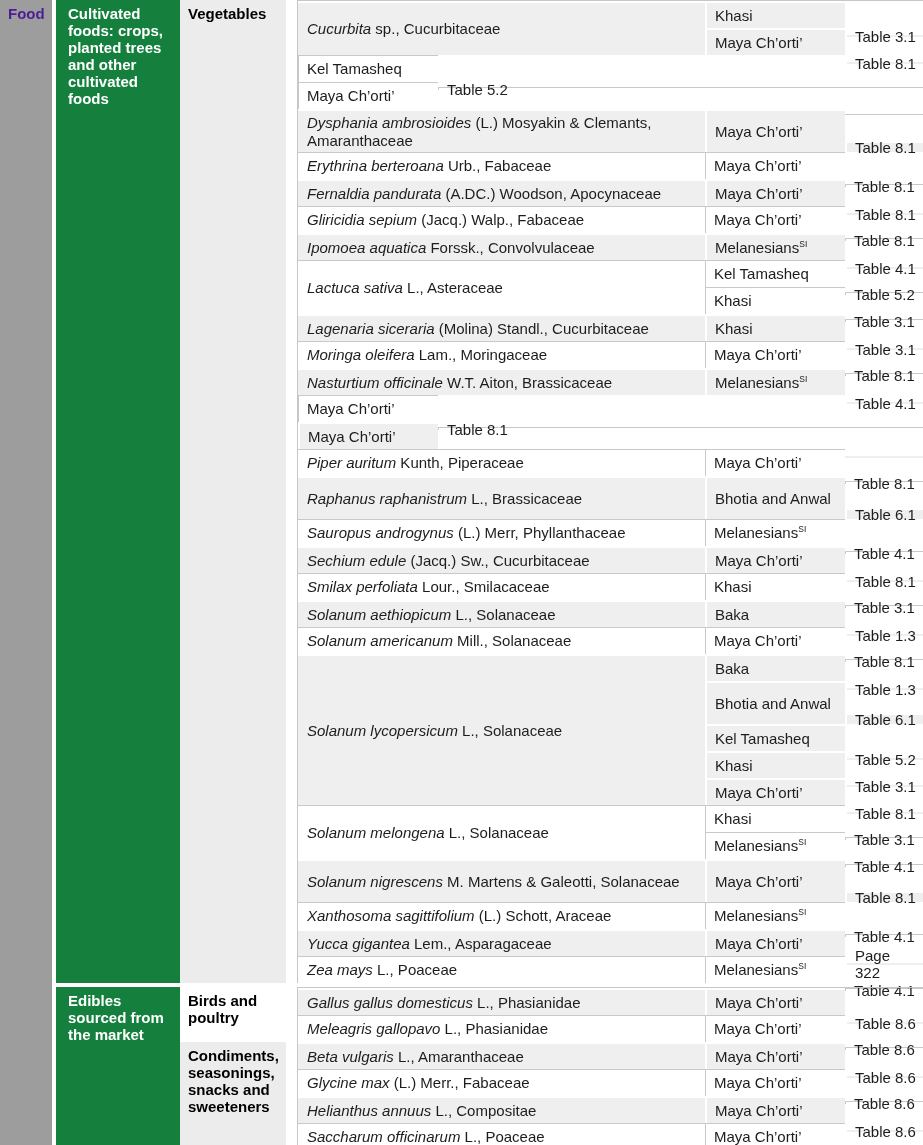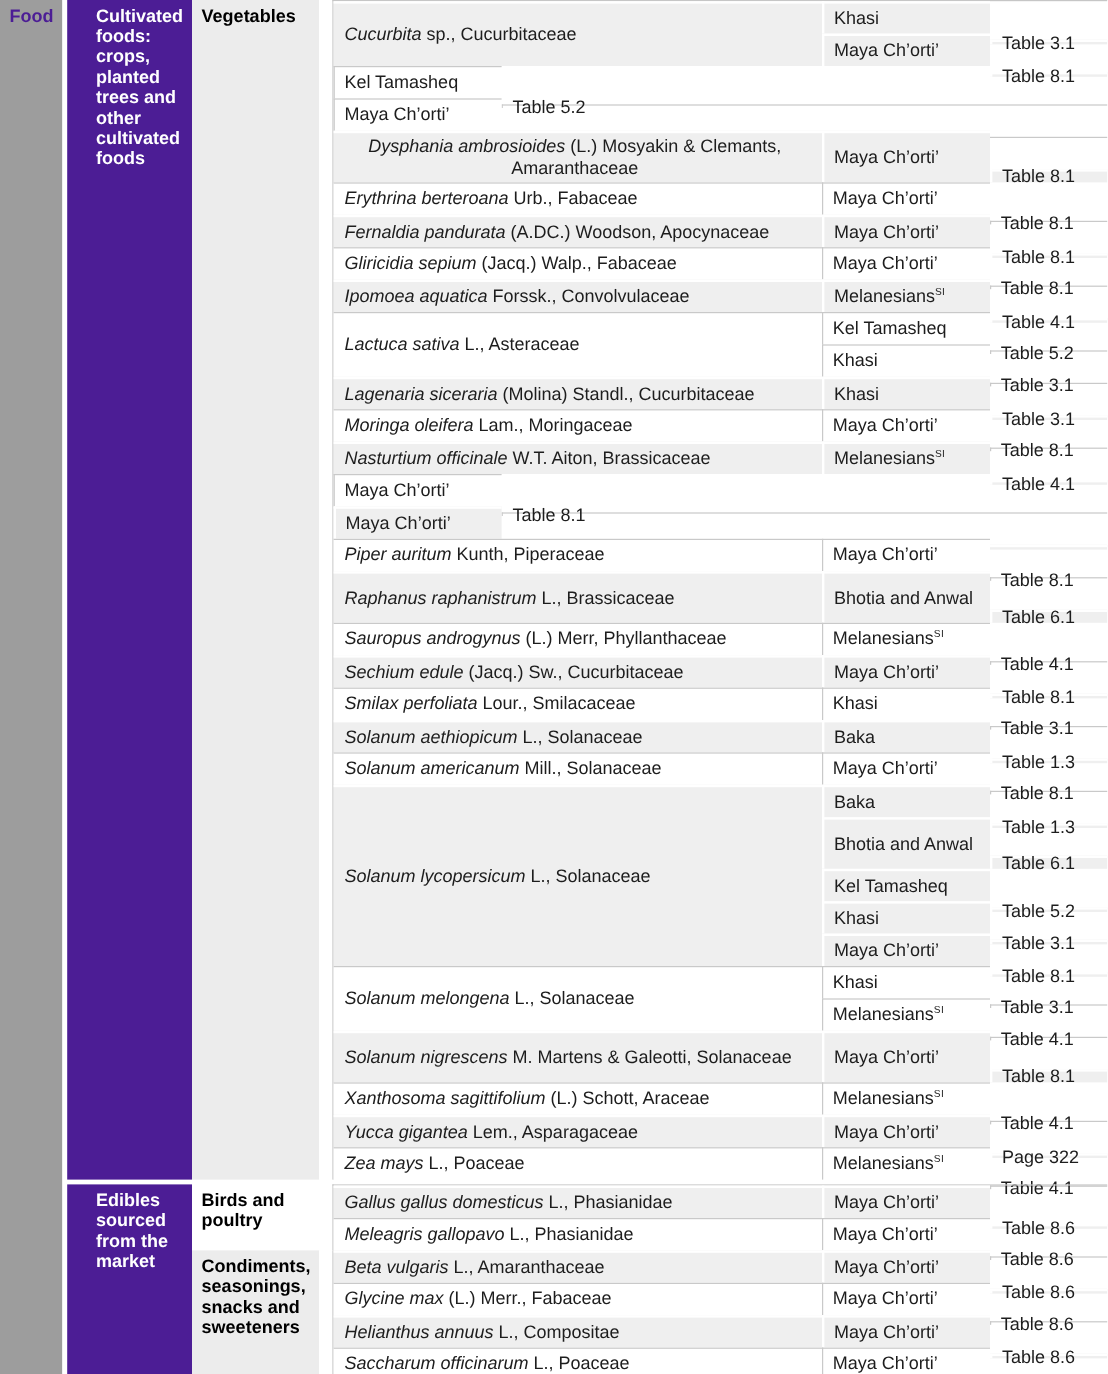--- a/index.html
+++ b/index.html
@@ -9,34 +9,34 @@
   
   .col-food{width:52px;flex:none;background:#9d9d9d;color:#4c1d95;font-weight:bold;
             font-size:15px;padding:5px 0 0 8px;box-sizing:border-box;}
   .vgap{width:4px;flex:none;background:#ffffff;}
 
   
   #main{flex:1;display:flex;flex-direction:column;}
   .section{display:flex;}
   .section + .section{margin-top:4px;}
 
-  .col-category{width:104px;flex:none;background:#4c1d95;color:#ffffff;font-weight:bold;
-                font-size:15px;line-height:17px;padding:5px 6px 0 24px;box-sizing:border-box;}
+  .col-category{width:124px;flex:none;background:#15803d;color:#ffffff;font-weight:bold;
+                font-size:15px;line-height:17px;padding:5px 6px 0 12px;box-sizing:border-box;}
 
   .subcat-stack{flex:1;display:flex;flex-direction:column;}
   .subcat-block{display:flex;}
   .subcat-cell{width:106px;flex:none;font-weight:bold;color:#000000;font-size:15px;
                line-height:17px;padding:5px 4px 0 8px;box-sizing:border-box;}
   .subcat-light{background:#ececec;}
   .subcat-white{background:#ffffff;}
   .hgap{width:11px;flex:none;background:#ffffff;}
 
   
   .groups{flex:1;display:flex;flex-direction:column;border-left:1px solid #c6c6c6;}
-  .subcat-block:first-child .groups{border-top:1px solid #c6c6c6;text-align:center;}
+  .subcat-block:first-child .groups{border-top:1px solid #c6c6c6;}
   .group{display:flex;}
   .species-cell{width:407px;flex:none;display:flex;align-items:center;
                 font-size:15px;line-height:18px;color:#1d1d1d;
                 padding:2px 14px 2px 9px;box-sizing:border-box;}
   .sci{font-style:italic;}
   .rows{flex:1;display:flex;flex-direction:column;}
   .subrow{display:flex;height:27px;flex:none;}
   .subrow.tall{height:43px;}
   .community-cell{width:140px;flex:none;display:flex;align-items:center;
                   font-size:15px;line-height:18px;color:#1d1d1d;

